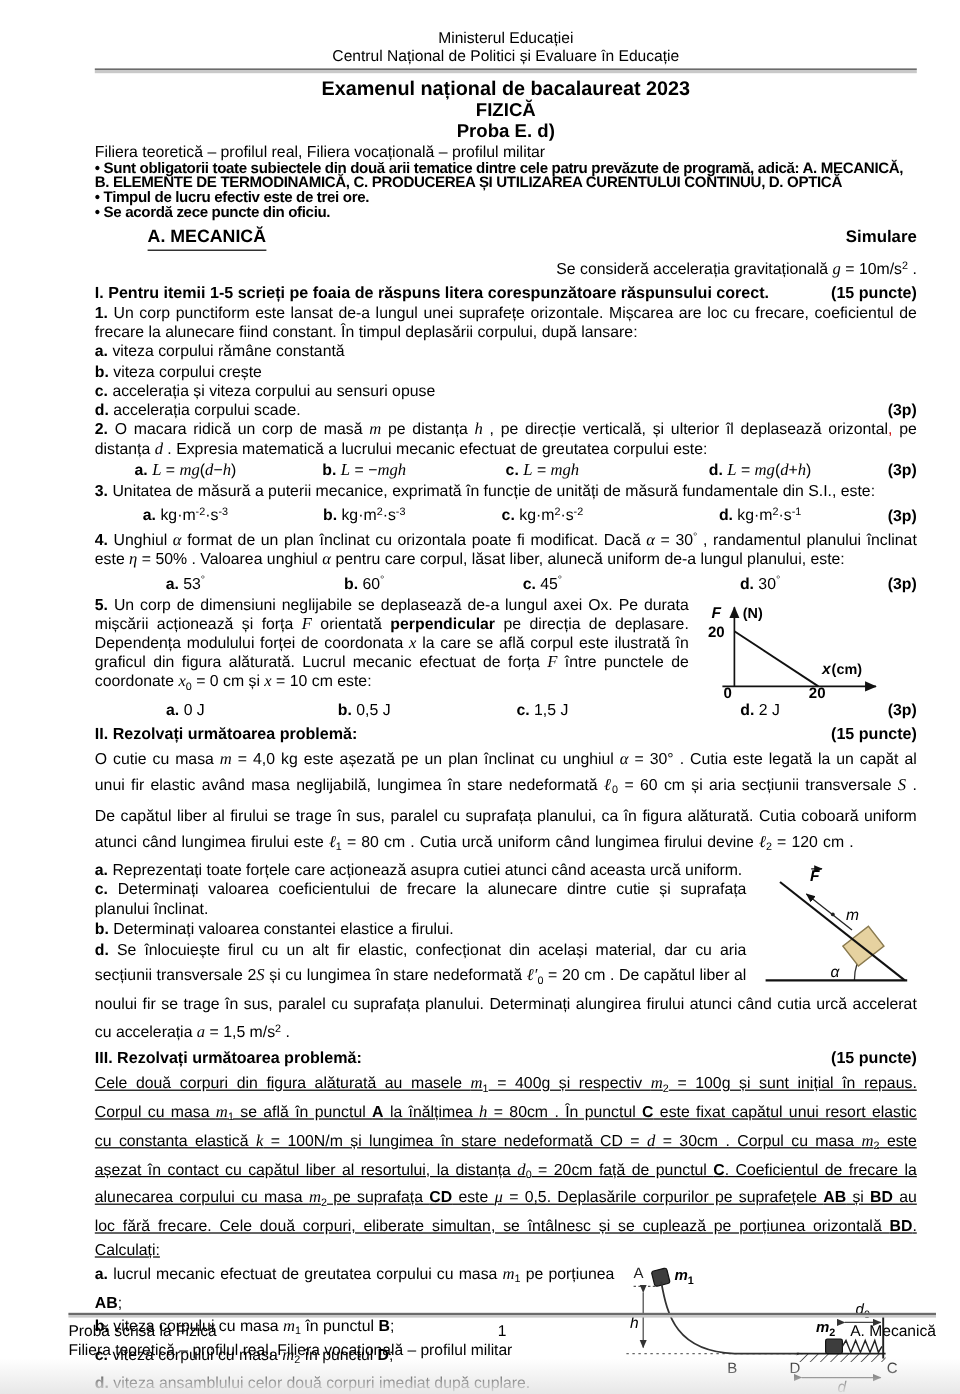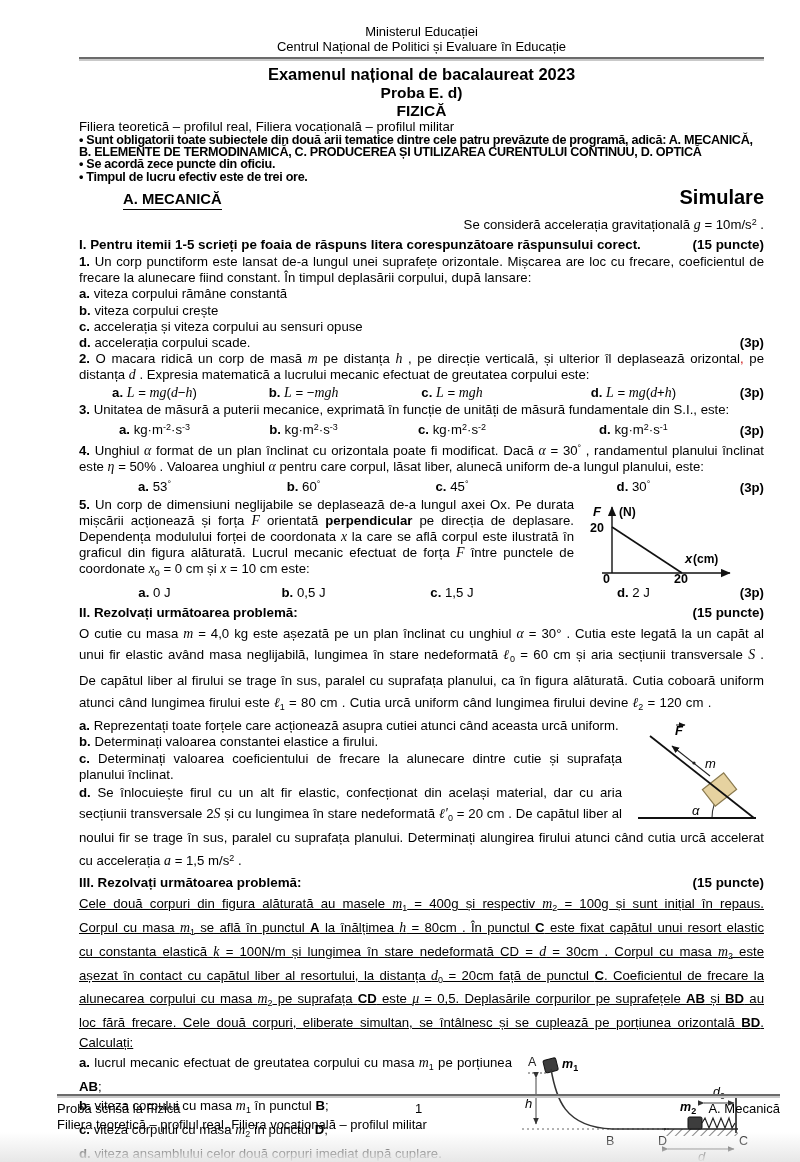--- a/index.html
+++ b/index.html
@@ -15,21 +15,21 @@
   .ministry{font-size:13px;line-height:15px;}
   .centerline{font-size:13px;line-height:16px;}
   .rule{height:4px;margin:2px 0 3px 0;background:linear-gradient(180deg,#6b6b6b 0 38%,#c9c9c9 38% 100%);}
   .examtitle{font-size:16.5px;font-weight:bold;line-height:20px;}
   .proba{font-size:15.5px;font-weight:bold;line-height:18px;}
   .subject{font-size:15.5px;font-weight:bold;line-height:17px;}
   .filiera{font-size:13.2px;line-height:15px;}
   .bullets{font-weight:bold;font-size:12.6px;line-height:12.2px;letter-spacing:-0.3px;}
   .sectionrow{display:flex;align-items:baseline;margin-top:5px;line-height:19px;}
   .sectiontitle{font-size:14.8px;font-weight:bold;border-bottom:1.6px solid #000;margin-left:44px;}
-  .simulare{font-size:20px;font-weight:bold;margin-left:auto;text-align:center;}
+  .simulare{font-size:14px;font-weight:bold;margin-left:auto;text-align:center;}
   .gravity{line-height:19px;padding-top:3px;text-align:right;}
   .parthead{display:flex;font-weight:bold;font-size:13.4px;line-height:18px;margin-top:2px;gap:40px;}
   .parthead .pts{margin-left:auto;}
   .stem{text-align:justify;line-height:16.1px;}
   .choice-line{display:flex;line-height:16.1px;text-align:right;}
   .choice-line .pts{margin-left:auto;font-weight:bold;}
   .choices4{display:flex;line-height:19px;align-items:baseline;text-align:center;}
   .choices4 .c1{width:151px;}
   .choices4 .c2{width:147px;}
   .choices4 .c3{width:150px;}
@@ -56,27 +56,27 @@
 </head>
 <body>
 
 <div class="page">
   <div class="content">
 
     <div class="center ministry">Ministerul Educației</div>
     <div class="center centerline">Centrul Național de Politici și Evaluare în Educație</div>
     <div class="rule"></div>
     <div class="center examtitle">Examenul național de bacalaureat 2023</div>
+    <div class="center subject">FIZICĂ</div>
     <div class="center proba">Proba E. d)</div>
-    <div class="center subject">FIZICĂ</div>
     <div class="filiera">Filiera teoretică – profilul real, Filiera vocațională – profilul militar</div>
     <div class="bullets">
       <div>• Sunt obligatorii toate subiectele din două arii tematice dintre cele patru prevăzute de programă, adică: A. MECANICĂ, B. ELEMENTE DE TERMODINAMICĂ, C. PRODUCEREA ȘI UTILIZAREA CURENTULUI CONTINUU, D. OPTICĂ</div>
+      <div>• Timpul de lucru efectiv este de trei ore.</div>
       <div>• Se acordă zece puncte din oficiu.</div>
-      <div>• Timpul de lucru efectiv este de trei ore.</div>
     </div>
 
     <div class="sectionrow">
       <span class="sectiontitle">A. MECANICĂ</span>
       <span class="simulare">Simulare</span>
     </div>
     <div class="gravity"><span>Se consideră accelerația gravitațională </span><span class="mi">g</span><span> = 10m/s</span><span class="sp">2</span><span> .</span></div>
 
     <div class="parthead">
       <span>I. Pentru itemii 1-5 scrieți pe foaia de răspuns litera corespunzătoare răspunsului corect.</span>
@@ -183,22 +183,22 @@
           <line x1="122" y1="100" x2="18" y2="18" stroke="#111" stroke-width="1.8"></line>
           <line x1="78" y1="58" x2="40" y2="28" stroke="#222" stroke-width="1.1" marker-end="url(#ah2)"></line>
           <circle cx="62" cy="45" r="1.6" fill="#222"></circle>
           <line x1="44" y1="7" x2="53" y2="7" stroke="#111" stroke-width="1" marker-end="url(#ah2)"></line>
           <text x="43" y="17" font-size="13" font-weight="bold" font-style="italic" font-family="Liberation Serif,serif">F</text>
           <text x="73" y="50" font-size="13" font-style="italic" font-family="Liberation Serif,serif">m</text>
           <text x="60" y="97" font-size="13" font-style="italic" font-family="Liberation Serif,serif">α</text>
         </svg>
       </div>
       <div class="task2"><span class="b">a. </span><span>Reprezentați toate forțele care acționează asupra cutiei atunci când aceasta urcă uniform.</span></div>
+      <div class="task2"><span class="b">c. </span><span>Determinați valoarea coeficientului de frecare la alunecare dintre cutie și suprafața planului înclinat.</span></div>
       <div class="task2"><span class="b">b. </span><span>Determinați valoarea constantei elastice a firului.</span></div>
-      <div class="task2"><span class="b">c. </span><span>Determinați valoarea coeficientului de frecare la alunecare dintre cutie și suprafața planului înclinat.</span></div>
       <div class="task2d"><span class="b">d. </span><span>Se înlocuiește firul cu un alt fir elastic, confecționat din același material, dar cu aria secțiunii transversale 2</span><span class="mi">S</span><span> și cu lungimea în stare nedeformată </span><span class="mi">ℓ′</span><span class="sb">0</span><span> = 20 cm . De capătul liber al noului fir se trage în sus, paralel cu suprafața planului. Determinați alungirea firului atunci când cutia urcă accelerat cu accelerația </span><span class="mi">a</span><span> = 1,5 m/s</span><span class="sp">2</span><span> .</span></div>
     </div>
 
     <div class="parthead clear">
       <span>III. Rezolvați următoarea problemă:</span>
       <span class="pts">(15 puncte)</span>
     </div>
     <div class="intro3"><span>Cele două corpuri din figura alăturată au masele </span><span class="mi">m</span><span class="sb">1</span><span> = 400g  și respectiv </span><span class="mi">m</span><span class="sb">2</span><span> = 100g  și sunt inițial în repaus. Corpul cu masa </span><span class="mi">m</span><span class="sb">1</span><span> se află în punctul </span><span class="b">A</span><span> la înălțimea </span><span class="mi">h</span><span> = 80cm . În punctul </span><span class="b">C</span><span> este fixat capătul unui resort elastic cu constanta elastică </span><span class="mi">k</span><span> = 100N/m  și lungimea în stare nedeformată  CD = </span><span class="mi">d</span><span> = 30cm . Corpul cu masa </span><span class="mi">m</span><span class="sb">2</span><span> este așezat în contact cu capătul liber al resortului, la distanța </span><span class="mi">d</span><span class="sb">0</span><span> = 20cm  față de punctul </span><span class="b">C</span><span>. Coeficientul de frecare la alunecarea corpului cu masa </span><span class="mi">m</span><span class="sb">2</span><span> pe suprafața </span><span class="b">CD</span><span> este </span><span class="mi">μ</span><span> = 0,5.  Deplasările corpurilor pe suprafețele </span><span class="b">AB</span><span> și </span><span class="b">BD</span><span> au loc fără frecare. Cele două corpuri, eliberate simultan, se întâlnesc și se cuplează pe porțiunea orizontală </span><span class="b">BD</span><span>. Calculați:</span></div>
 
     <div>

